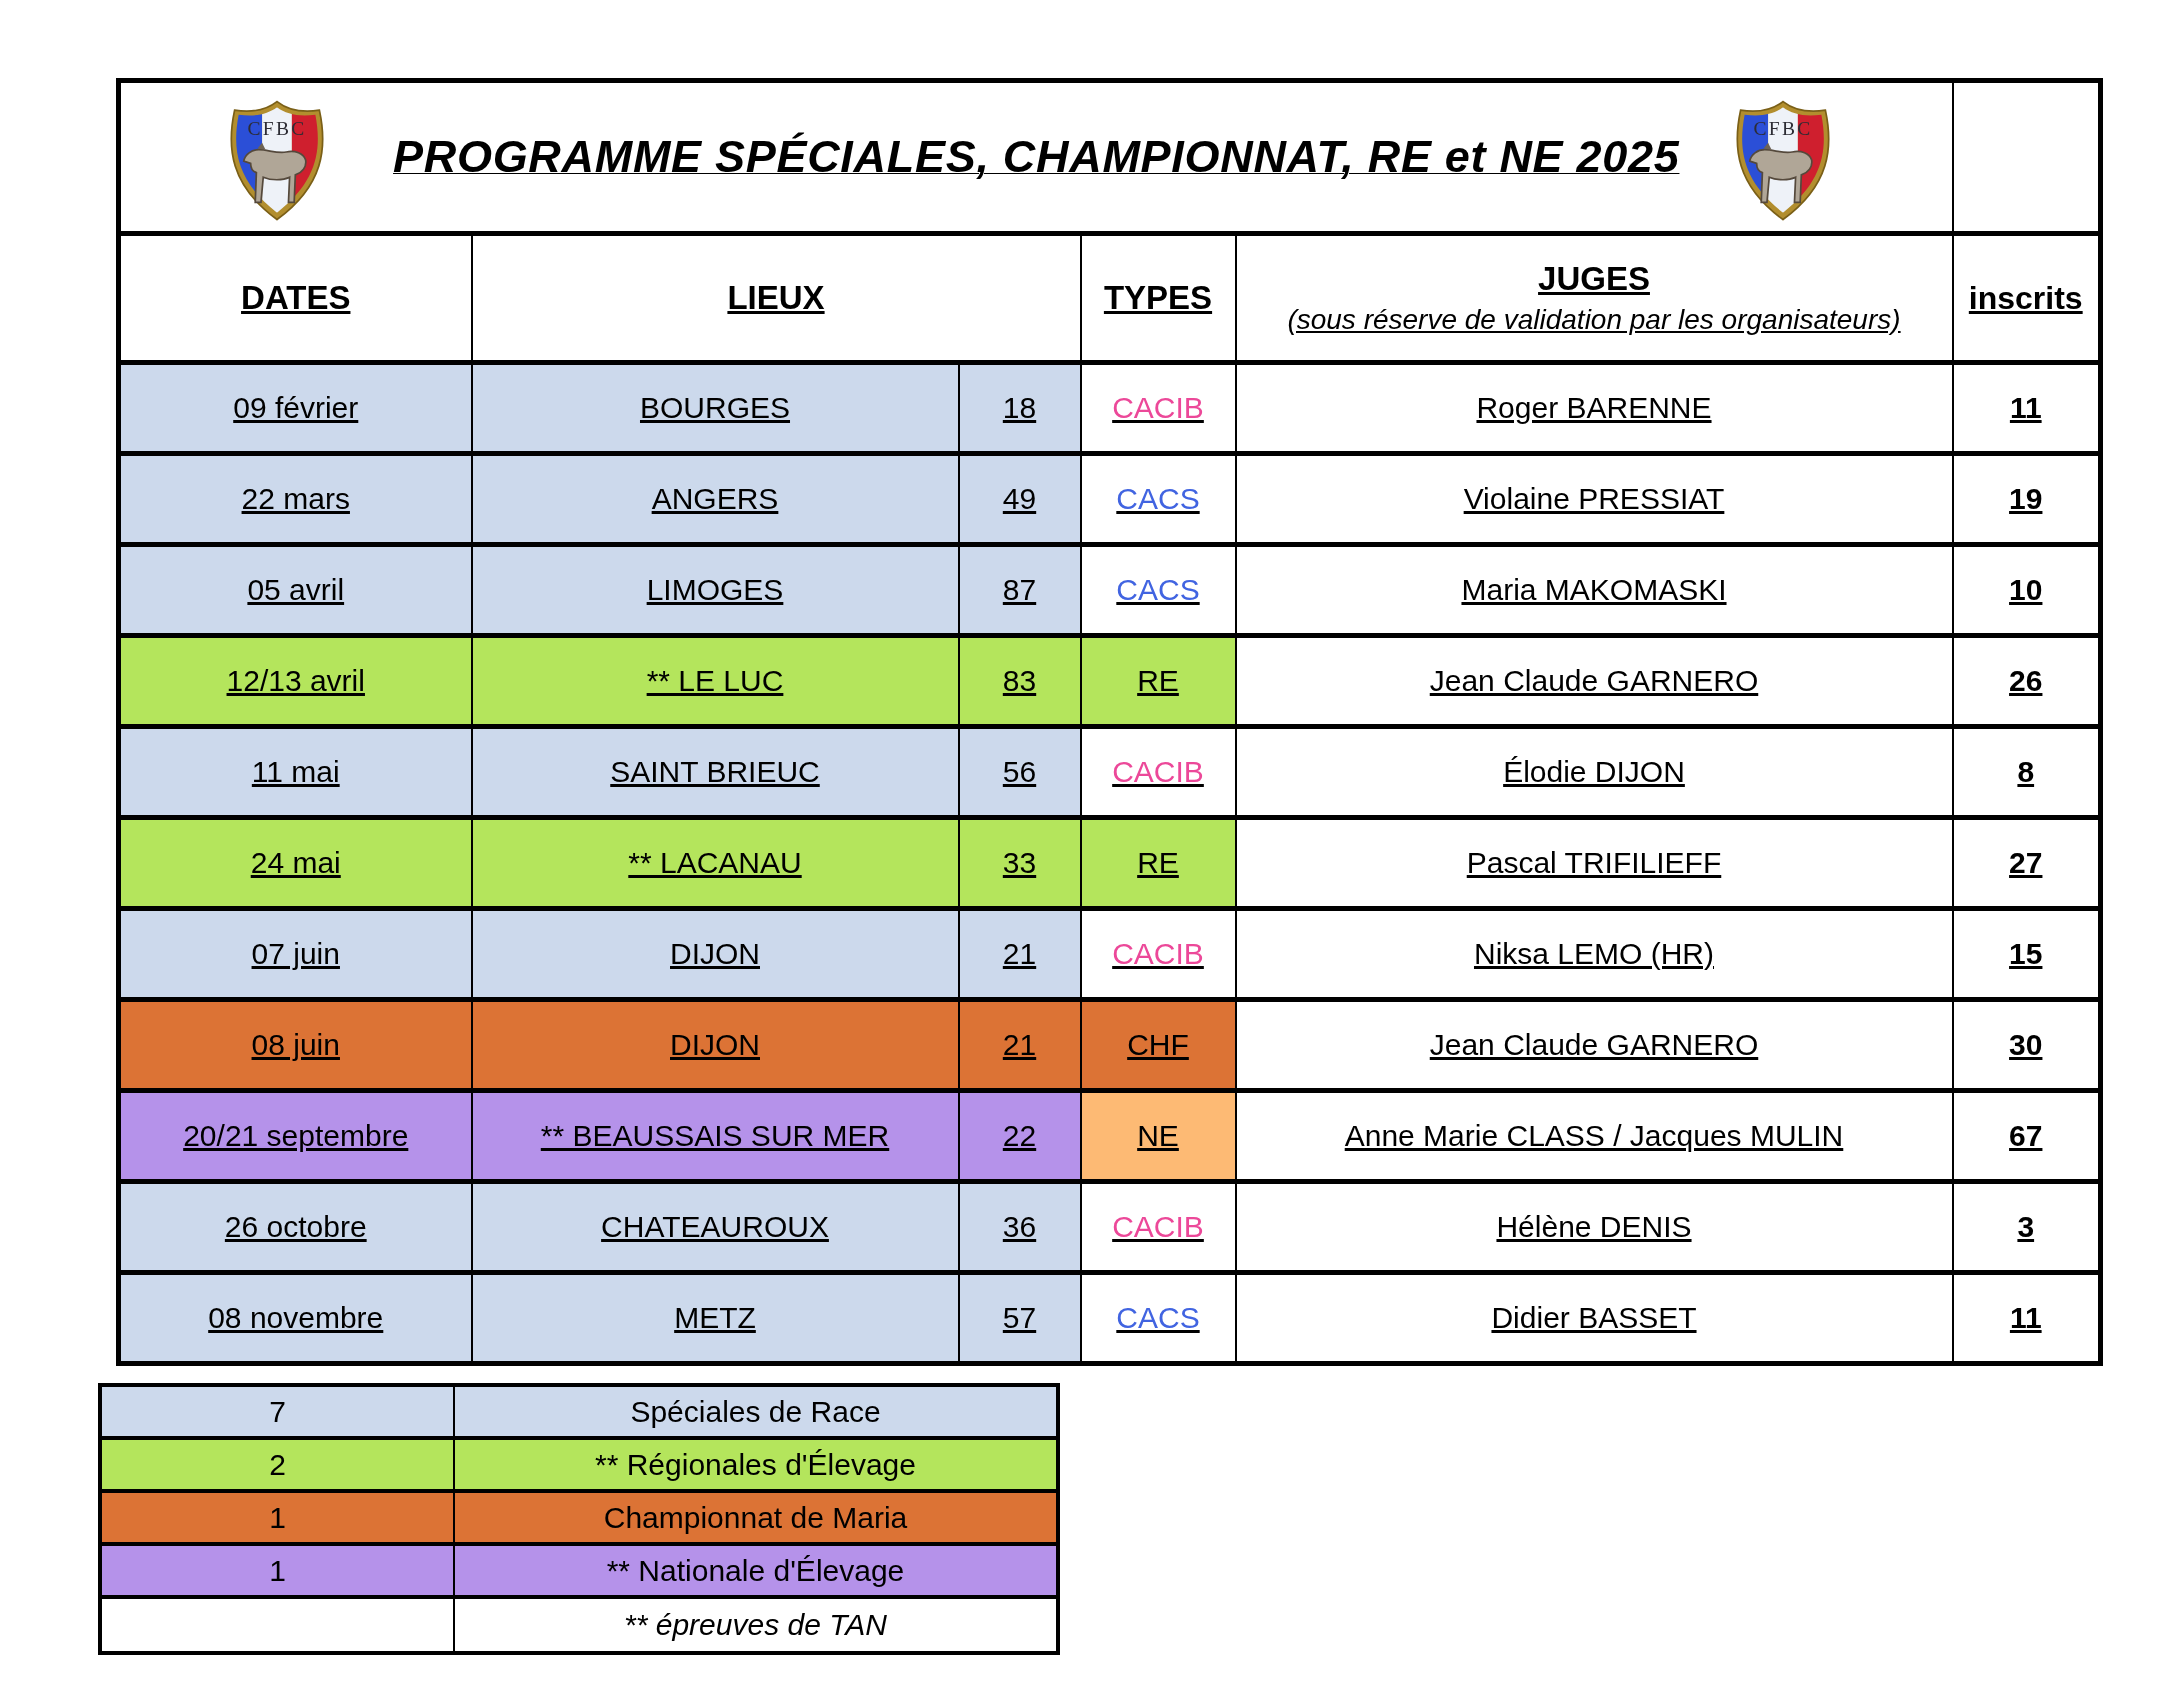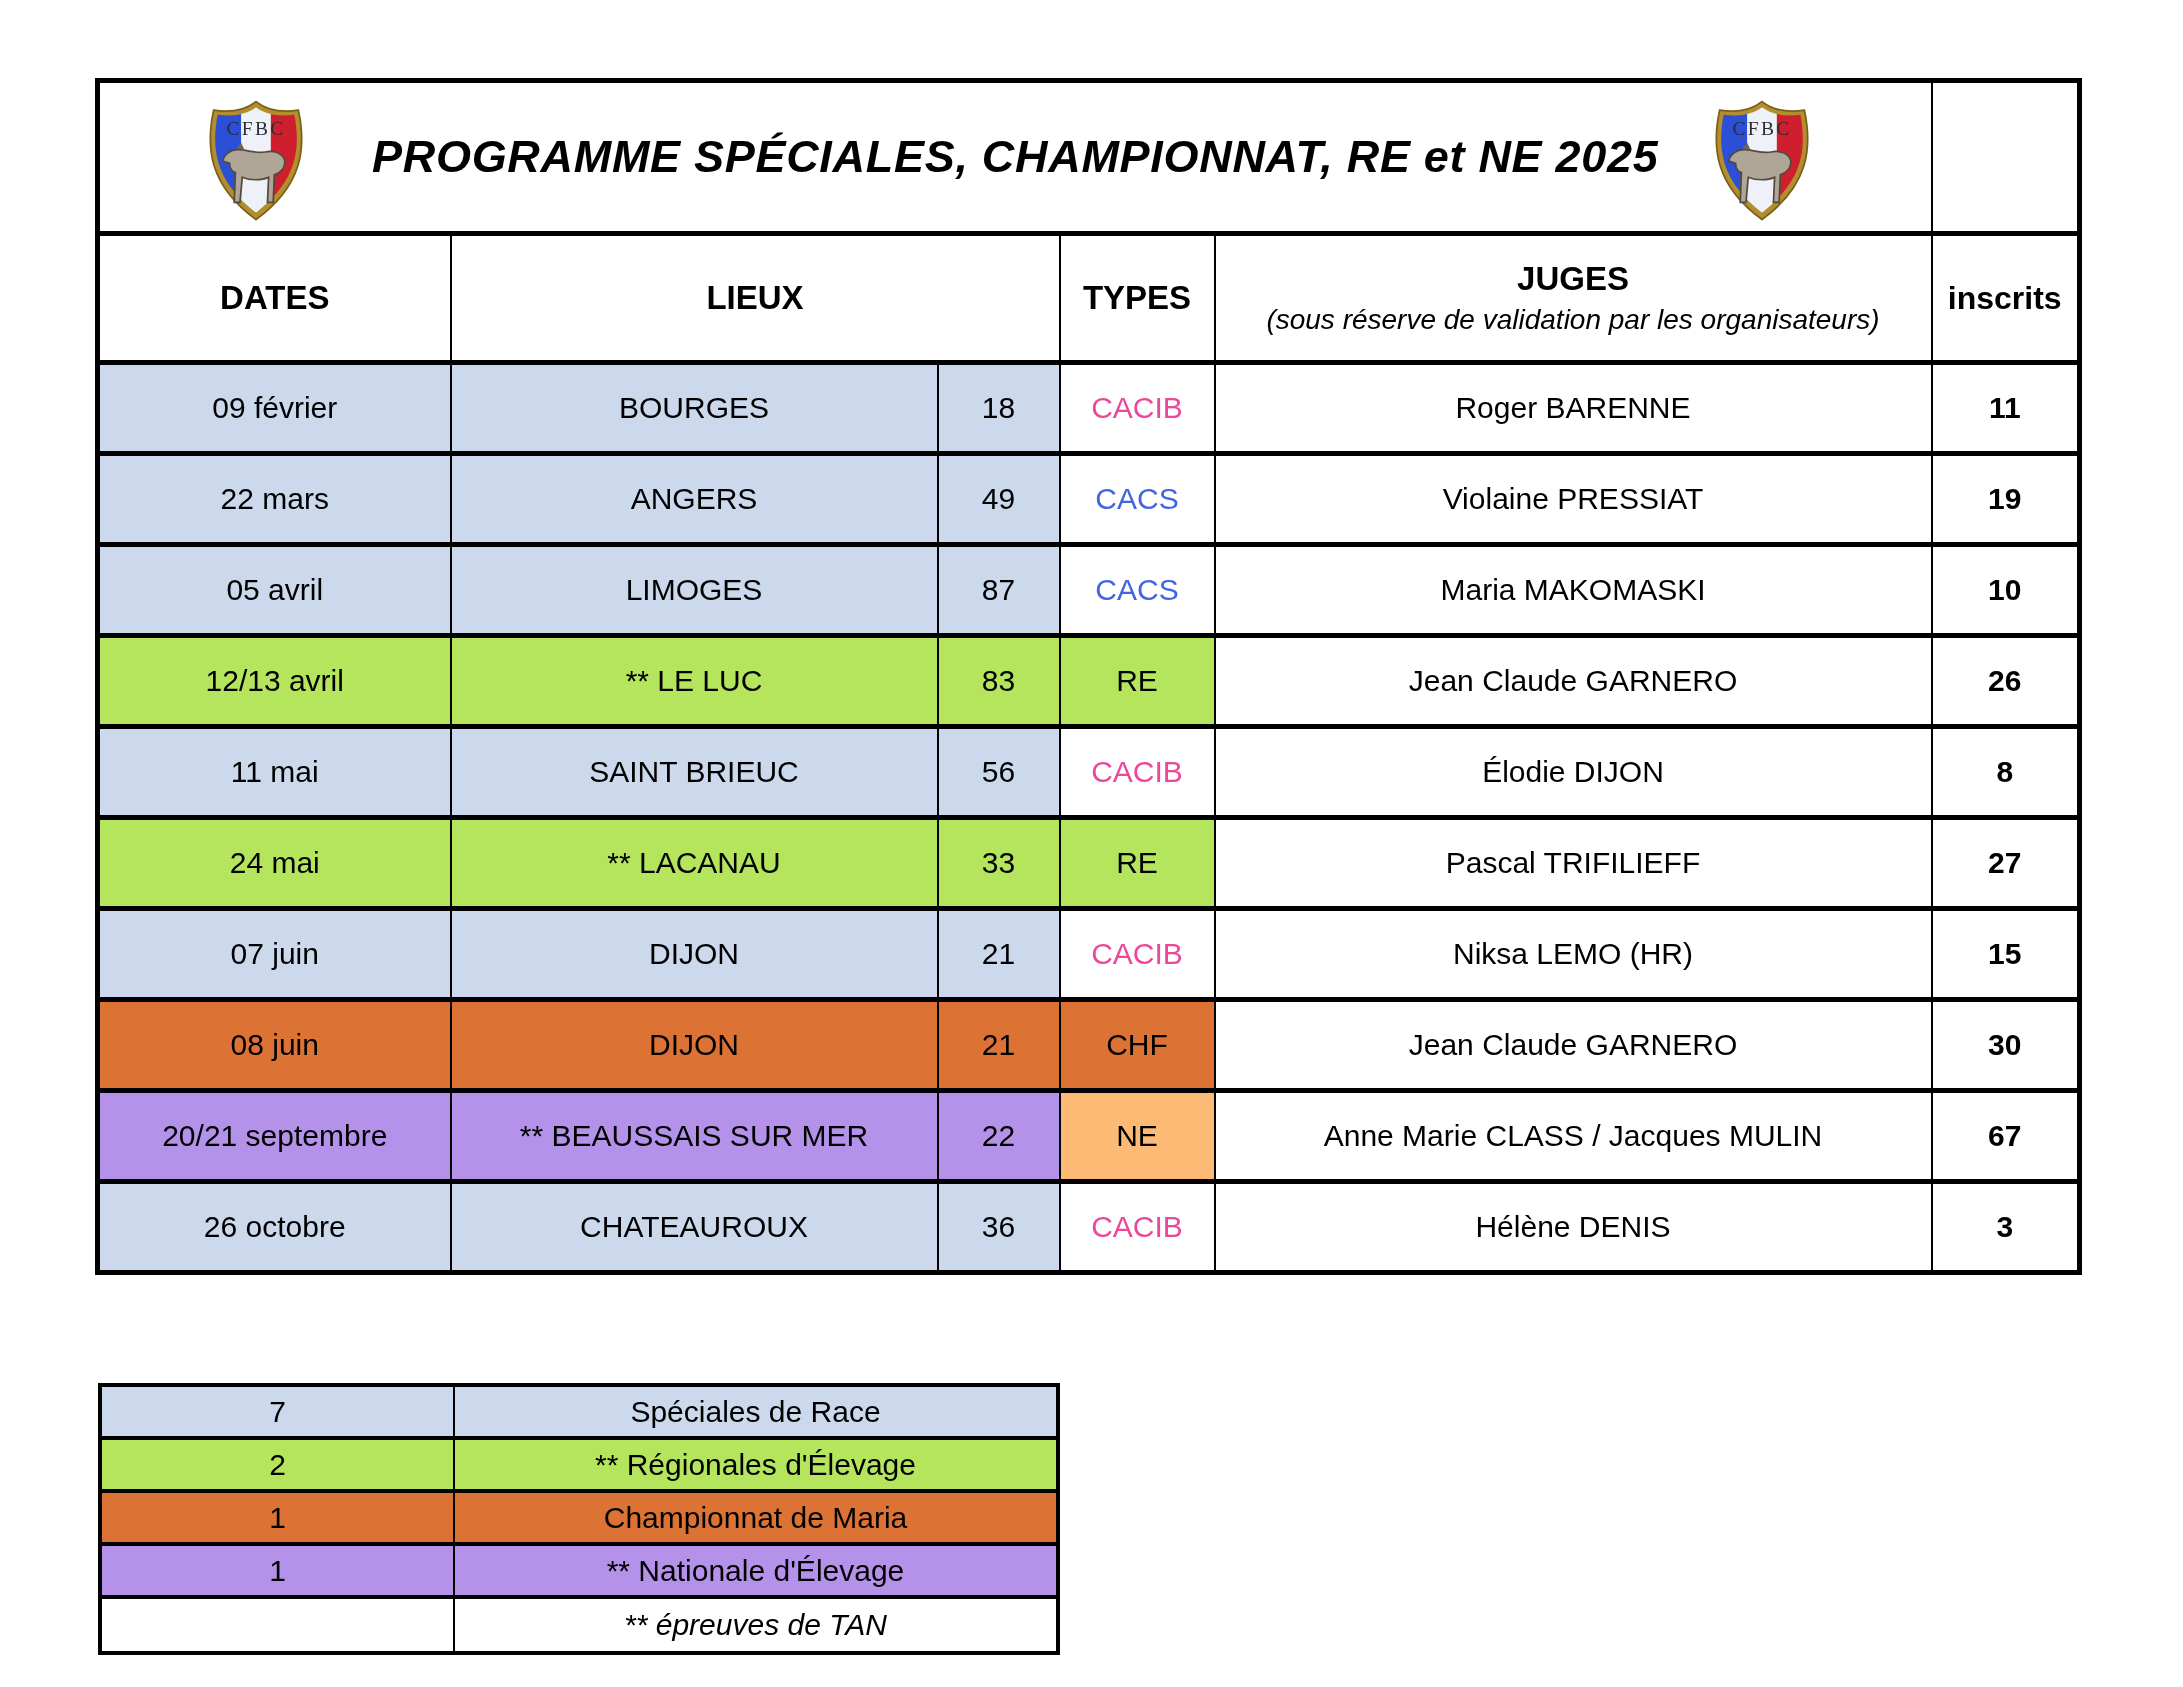--- a/index.html
+++ b/index.html
@@ -2,21 +2,21 @@
 <html style="font-size:10.6px"><head>
 <meta charset="utf-8">
 <style>
   html,body{margin:0;padding:0;}
   body{
     width:2183px;height:1687px;position:relative;background:#ffffff;
     font-family:"Liberation Sans", sans-serif;color:#000;
   }
   
   table{border-collapse:collapse;table-layout:fixed;}
-  #main-table{position:absolute;left:95px;top:78px;border:5.3px solid #000;}
+  #main-table{position:absolute;left:116px;top:78px;border:5.3px solid #000;text-decoration:underline;}
   #main-table td{
     border-left:2.6px solid #000;border-right:2.6px solid #000;
     border-top:5.3px solid #000;border-bottom:5.3px solid #000;
     text-align:center;vertical-align:middle;padding:0;overflow:hidden;
   }
   .c-dates{width:353px;} .c-lieux{width:487px;} .c-num{width:122px;}
   .c-type{width:155px;} .c-juges{width:717px;} .c-insc{width:148px;}
 
   .title-row{height:153px;}
   .title-cell{position:relative;background:#fff;}
@@ -204,20 +204,28 @@
     <td class="insc-cell">67</td>
   </tr>
   <tr class="data-row r-blue">
     <td class="bgc">26 octobre</td>
     <td class="bgc">CHATEAUROUX</td>
     <td class="bgc">36</td>
     <td class="type-cell t-red">CACIB</td>
     <td class="judge-cell">Hélène DENIS</td>
     <td class="insc-cell">3</td>
   </tr>
+  <tr class="data-row r-blue">
+    <td class="bgc">08 novembre</td>
+    <td class="bgc">METZ</td>
+    <td class="bgc">57</td>
+    <td class="type-cell t-blue">CACS</td>
+    <td class="judge-cell">Didier BASSET</td>
+    <td class="insc-cell">11</td>
+  </tr>
 </tbody>
   </table>
 
 <table id="legend-table">
   <colgroup>
       <col class="lg-count">
       <col class="lg-label">
     </colgroup>
   <tbody>
       <tr class="lg-blue" style="height:53px;">

